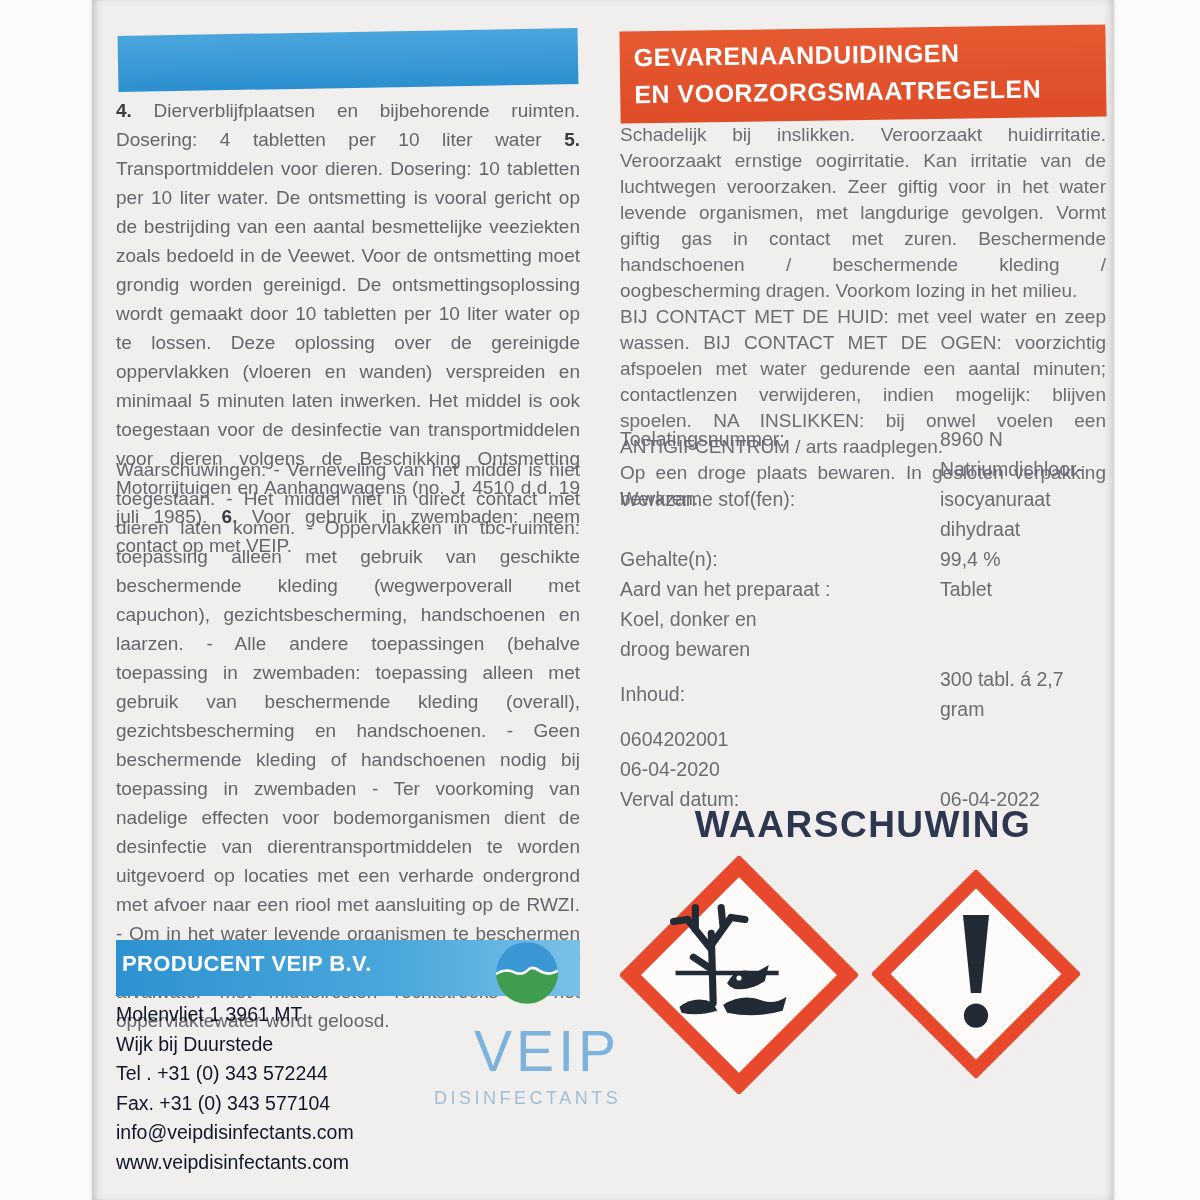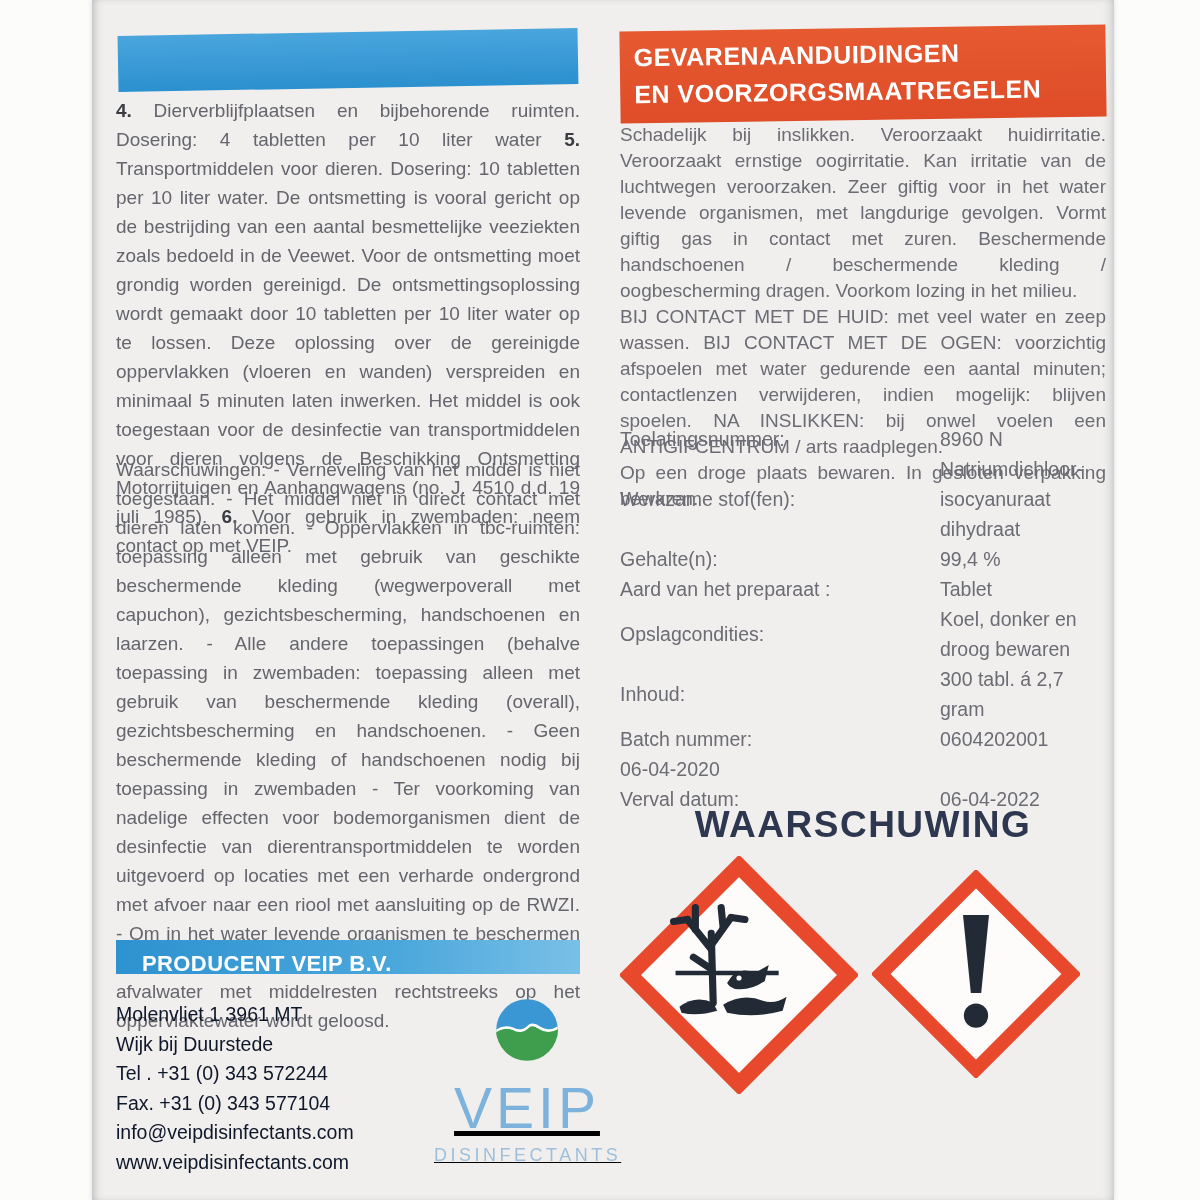--- a/index.html
+++ b/index.html
@@ -12,29 +12,29 @@
 
   .topbar{position:absolute;left:2px;top:32px;width:460px;height:56px;
           background:linear-gradient(180deg,#4aa5dc,#2b90cf);transform:rotate(-1deg);}
 
   .para{position:absolute;left:0;width:464px;margin:0;text-align:justify;
         font-size:19px;line-height:29px;color:#64656d;}
   .para .b{font-weight:700;color:#3a3b43;}
   .usage{top:96px;}
   .warnings{top:455px;}
 
-  .producent-bar{position:absolute;left:0;top:940px;width:464px;height:34px;
+  .producent-bar{position:absolute;left:0;top:940px;width:464px;height:56px;
           background:linear-gradient(90deg,#2d92d0,#4aa7db 60%,#79c0e7);
           color:#ffffff;font-size:22px;font-weight:700;line-height:47px;
-          padding-left:26px;box-sizing:border-box;letter-spacing:.4px;}
+          padding-left:6px;box-sizing:border-box;letter-spacing:.4px;}
 
   .contact{position:absolute;left:0;top:1000px;width:300px;margin:0;
            font-size:19.5px;line-height:29.5px;color:#0f172a;white-space:pre-line;}
 
-  .logo{position:absolute;left:318px;top:996px;width:186px;text-align:center;text-decoration:underline;}
+  .logo{position:absolute;left:318px;top:939px;width:186px;text-align:right;}
   .logo svg{display:block;margin:0 auto;}
   .logo-word{font-size:57px;line-height:60px;color:#7cb2dc;letter-spacing:4px;margin-top:14px;}
   .logo-sub{font-size:18px;line-height:22px;color:#9dbfdb;letter-spacing:3.5px;margin-top:6px;}
 
   .hazhead{position:absolute;left:0;top:28px;width:486px;box-sizing:border-box;
            background:linear-gradient(180deg,#e65a31,#de4c28);color:#ffffff;
            font-size:25px;font-weight:700;line-height:37px;padding:8px 0 10px 14px;
            letter-spacing:.5px;transform:rotate(-.8deg);}
 
   .rtext{position:absolute;left:0;top:122px;width:486px;}
@@ -120,30 +120,28 @@
         </div>
         <div class="kvrow">
           <div class="k">Gehalte(n):</div>
           <div class="v">99,4 %</div>
         </div>
         <div class="kvrow">
           <div class="k">Aard van het preparaat :</div>
           <div class="v">Tablet</div>
         </div>
         <div class="kvrow">
-          <div class="k">Opslagcondities:</div>
           <div class="v">Koel, donker en
 droog bewaren</div>
         </div>
         <div class="kvrow">
           <div class="k">Inhoud:</div>
           <div class="v">300 tabl. á 2,7 gram</div>
         </div>
         <div class="kvrow">
-          <div class="k">Batch nummer:</div>
           <div class="v">0604202001</div>
         </div>
         <div class="kvrow">
           <div class="v">06-04-2020</div>
         </div>
         <div class="kvrow">
           <div class="k">Verval datum:</div>
           <div class="v">06-04-2022</div>
         </div>
       </div>

